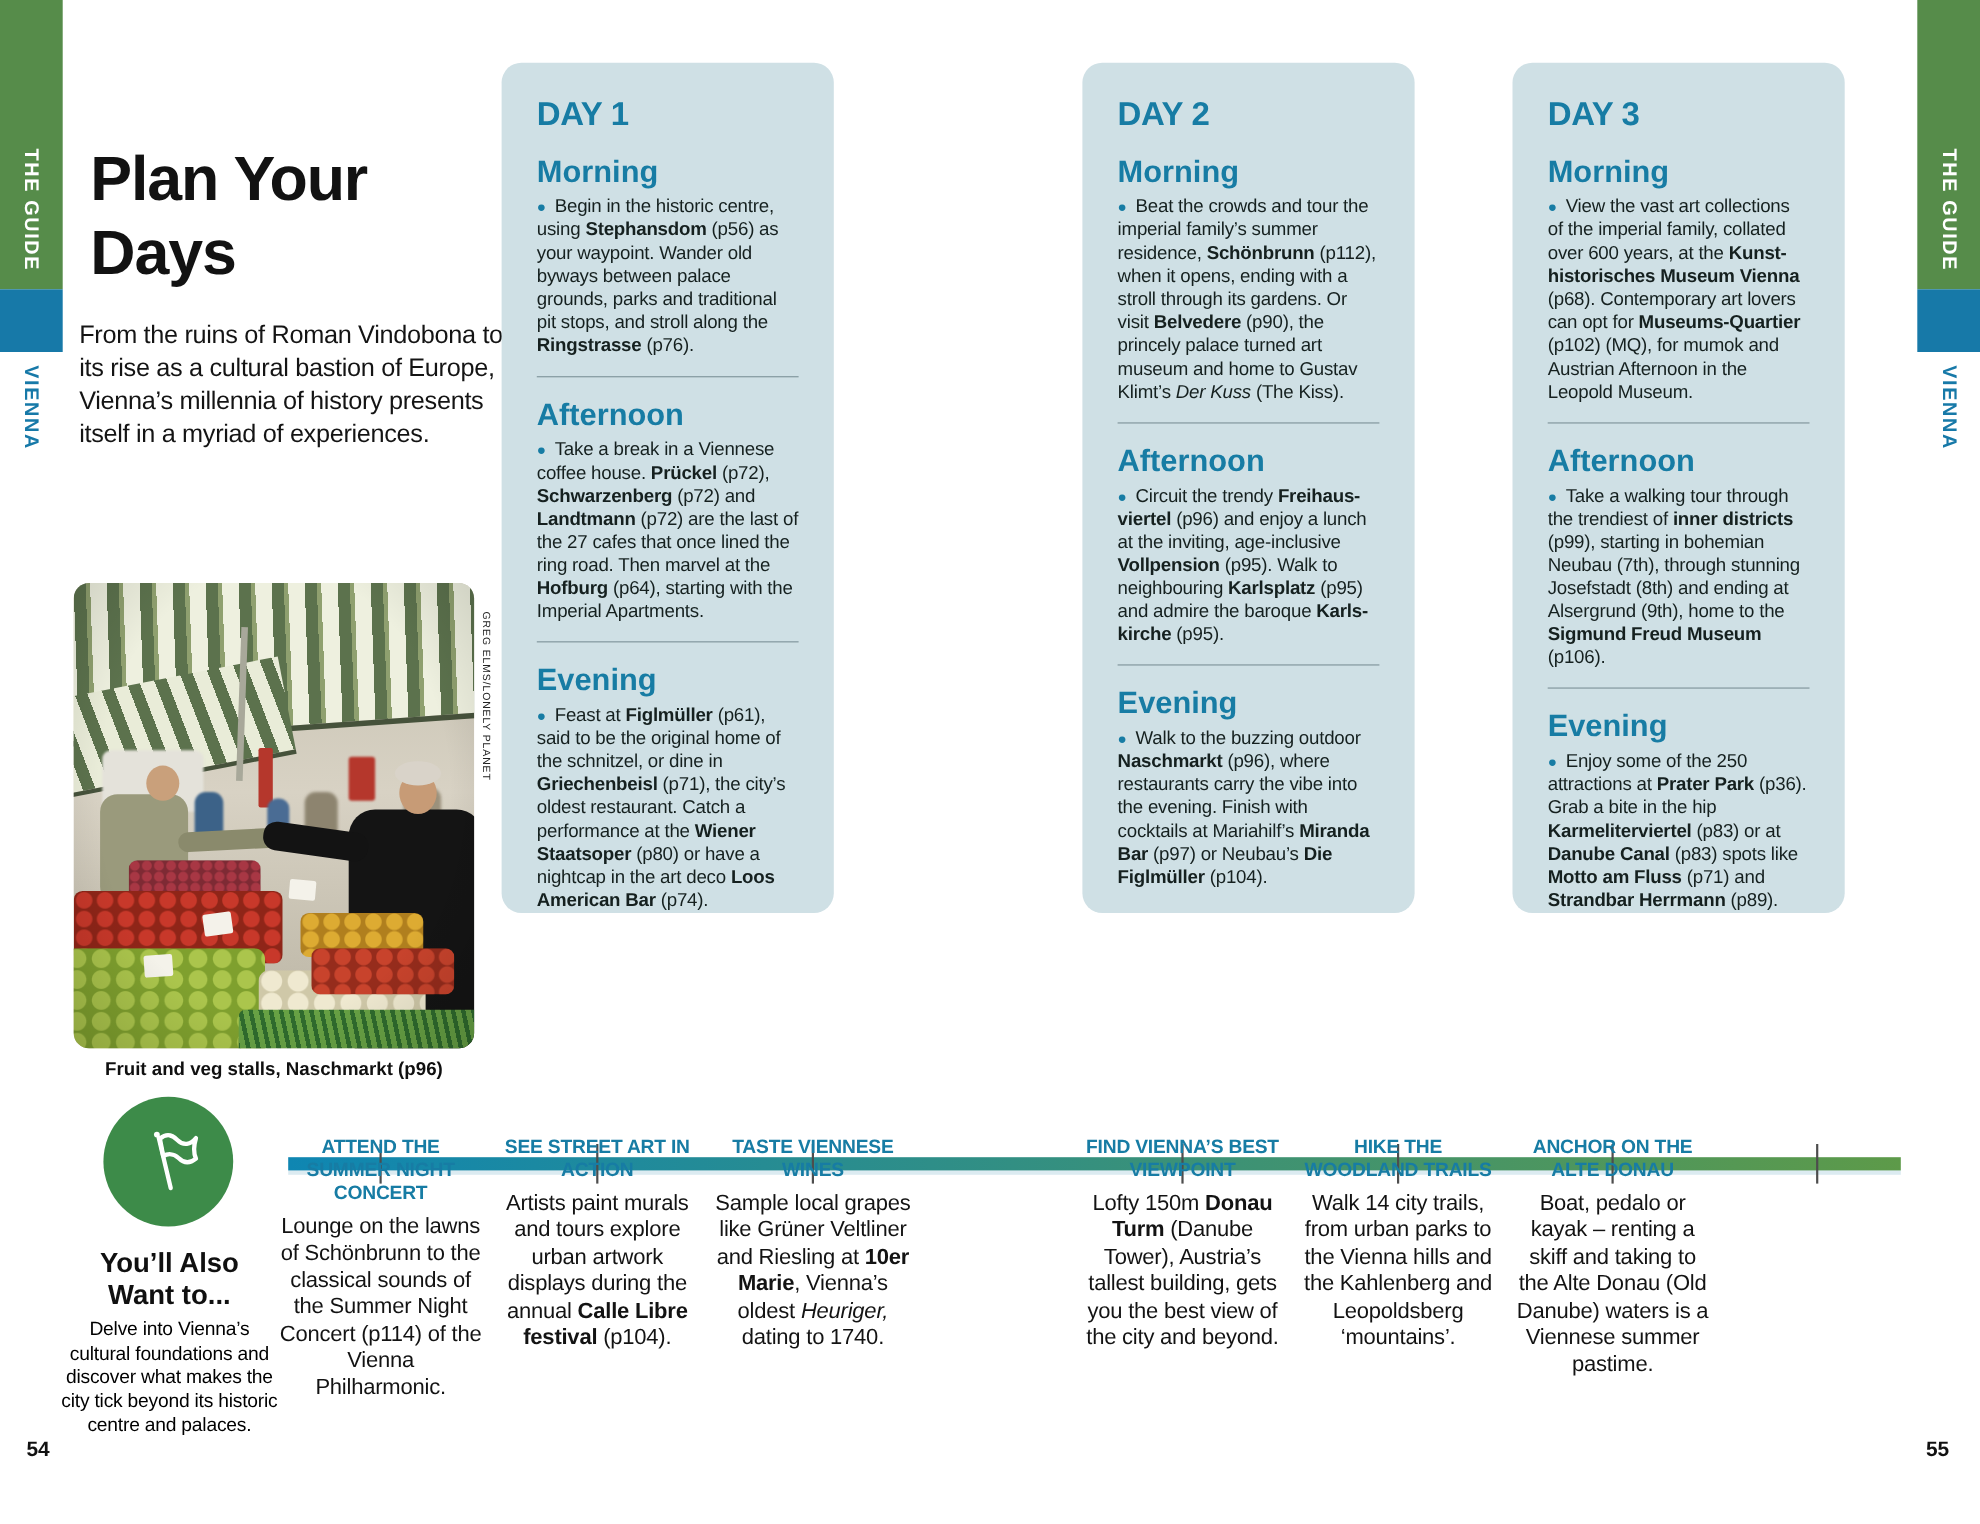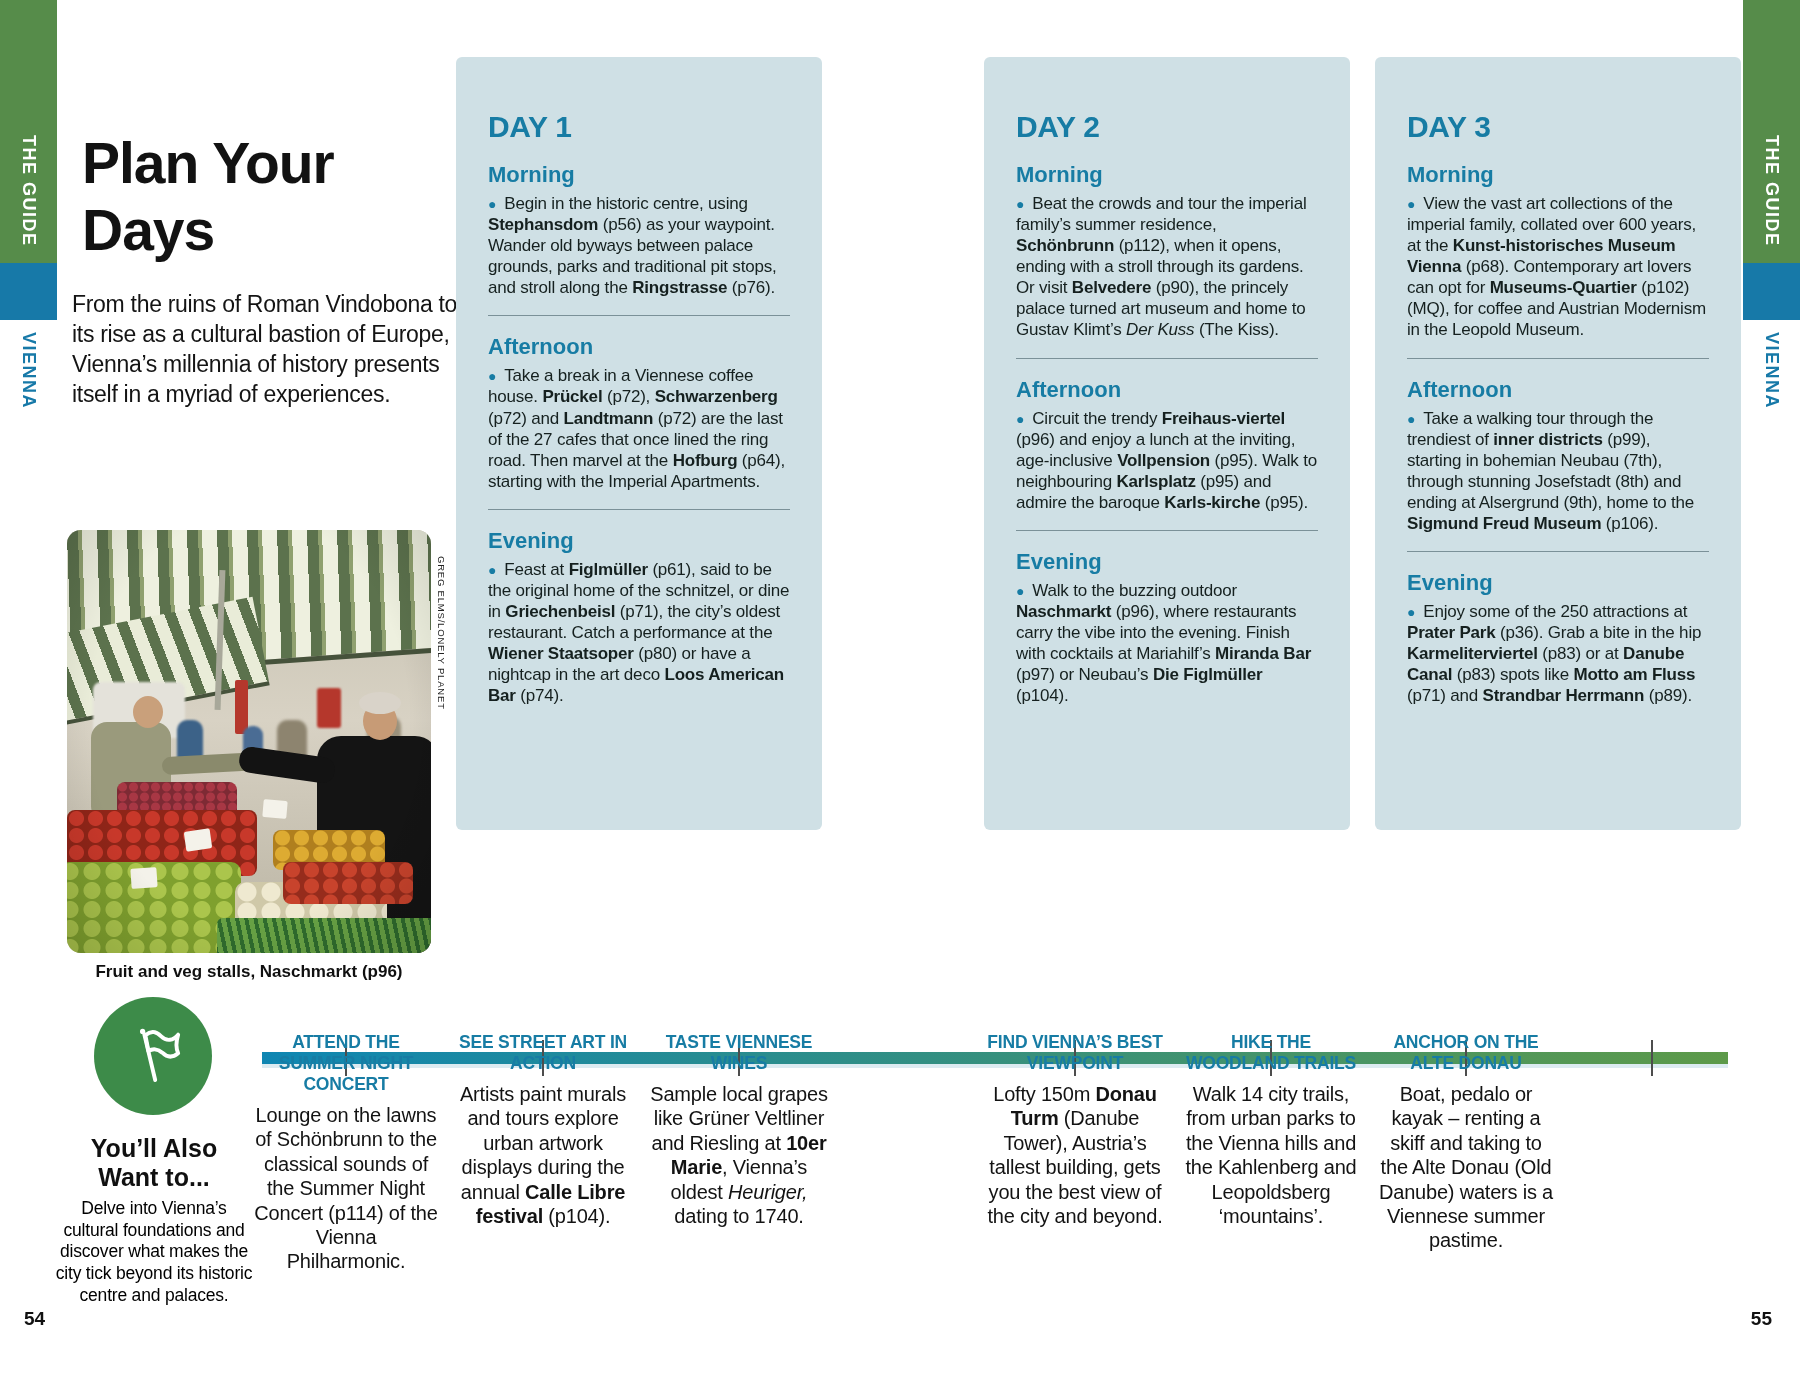--- a/index.html
+++ b/index.html
@@ -76,27 +76,27 @@
   .ph-sign1{left:118px;top:300px;width:26px;height:20px;background:#f4f2ea;transform:rotate(-8deg);border-radius:2px;}
   .ph-sign2{left:196px;top:270px;width:24px;height:18px;background:#f4f2ea;transform:rotate(5deg);border-radius:2px;}
   .ph-sign3{left:64px;top:338px;width:26px;height:20px;background:#f4f2ea;transform:rotate(-4deg);border-radius:2px;}
   .ph-vignette{inset:0;background:radial-gradient(ellipse at 50% 45%,transparent 62%,rgba(0,0,0,.16));}
   .photo-credit{position:absolute;left:436px;top:556px;writing-mode:vertical-rl;
     font-size:9.5px;letter-spacing:.8px;color:#222;}
   .photo-caption{position:absolute;left:67px;top:962px;width:364px;text-align:center;
     font-size:17px;font-weight:700;color:#101010;}
 
   
-  .card{position:absolute;top:57px;width:366px;height:773px;background:var(--card-bg);
-    border-radius:6px;padding:53px 32px;box-sizing:border-box;}
+  .card{position:absolute;top:57px;width:302px;height:773px;background:var(--card-bg);
+    border-radius:18px;padding:31px 32px;box-sizing:border-box;}
   .card1{left:456px;}
   .card2{left:984px;}
   .card3{left:1375px;}
   .day-title{margin:0 0 18px 0;color:var(--teal);font-size:30px;font-weight:700;letter-spacing:-0.3px;}
-  .sec-h{margin:0 0 5px 0;color:var(--teal);font-size:22px;font-weight:700;}
+  .sec-h{margin:0 0 5px 0;color:var(--teal);font-size:28px;font-weight:700;}
   .sec-p{margin:0;font-size:17px;line-height:1.24;letter-spacing:-0.2px;color:#15201f;}
   .divider{height:1px;background:rgba(55,80,90,.55);margin:17px 0 18px 0;}
   .seg-b{font-weight:700;}
   .seg-i{font-style:italic;}
   .bullet{color:var(--teal);font-size:.82em;letter-spacing:2px;}
 
   
   .flag-badge{position:absolute;left:94px;top:997px;width:118px;height:118px;border-radius:50%;
     background:var(--flag-green);display:flex;align-items:center;justify-content:center;}
   .also-title{position:absolute;left:58px;top:1134px;width:192px;text-align:center;
@@ -195,21 +195,21 @@
     <h3 class="sec-h">Afternoon</h3>
     <p class="sec-p"><span class="bullet">● </span><span>Circuit the trendy </span><span class="seg-b">Freihaus-viertel</span><span> (p96) and enjoy a lunch at the inviting, age-inclusive </span><span class="seg-b">Vollpension</span><span> (p95). Walk to neighbouring </span><span class="seg-b">Karlsplatz</span><span> (p95) and admire the baroque </span><span class="seg-b">Karls-kirche</span><span> (p95).</span></p>
     <div class="divider"></div>
     <h3 class="sec-h">Evening</h3>
     <p class="sec-p"><span class="bullet">● </span><span>Walk to the buzzing outdoor </span><span class="seg-b">Naschmarkt</span><span> (p96), where restaurants carry the vibe into the evening. Finish with cocktails at Mariahilf’s </span><span class="seg-b">Miranda Bar</span><span> (p97) or Neubau’s </span><span class="seg-b">Die Figlmüller</span><span> (p104).</span></p>
   </section>
 
   <section class="card card3">
     <h2 class="day-title">DAY 3</h2>
     <h3 class="sec-h">Morning</h3>
-    <p class="sec-p"><span class="bullet">● </span><span>View the vast art collections of the imperial family, collated over 600 years, at the </span><span class="seg-b">Kunst-historisches Museum Vienna</span><span> (p68). Contemporary art lovers can opt for </span><span class="seg-b">Museums-Quartier</span><span> (p102) (MQ), for coffee and Austrian Modernism in the Leopold Museum.</span></p>
+    <p class="sec-p"><span class="bullet">● </span><span>View the vast art collections of the imperial family, collated over 600 years, at the </span><span class="seg-b">Kunst-historisches Museum Vienna</span><span> (p68). Contemporary art lovers can opt for </span><span class="seg-b">Museums-Quartier</span><span> (p102) (MQ), for mumok and Austrian Afternoon in the Leopold Museum.</span></p>
     <div class="divider"></div>
     <h3 class="sec-h">Afternoon</h3>
     <p class="sec-p"><span class="bullet">● </span><span>Take a walking tour through the trendiest of </span><span class="seg-b">inner districts</span><span> (p99), starting in bohemian Neubau (7th), through stunning Josefstadt (8th) and ending at Alsergrund (9th), home to the </span><span class="seg-b">Sigmund Freud Museum</span><span> (p106).</span></p>
     <div class="divider"></div>
     <h3 class="sec-h">Evening</h3>
     <p class="sec-p"><span class="bullet">● </span><span>Enjoy some of the 250 attractions at </span><span class="seg-b">Prater Park</span><span> (p36). Grab a bite in the hip </span><span class="seg-b">Karmeliterviertel</span><span> (p83) or at </span><span class="seg-b">Danube Canal</span><span> (p83) spots like </span><span class="seg-b">Motto am Fluss</span><span> (p71) and </span><span class="seg-b">Strandbar Herrmann</span><span> (p89).</span></p>
   </section>
 
   <div class="flag-badge">
     <svg width="70" height="70" viewBox="0 0 64 64">

